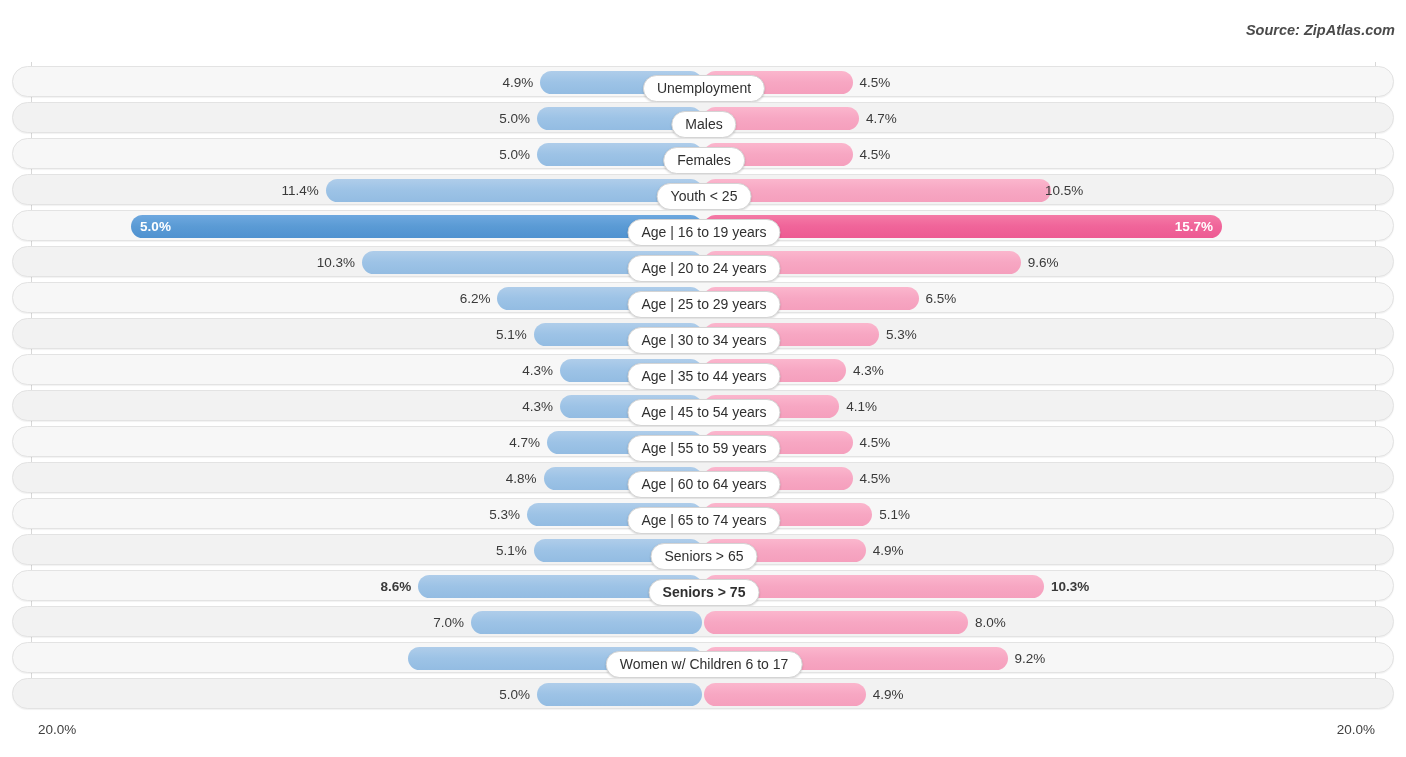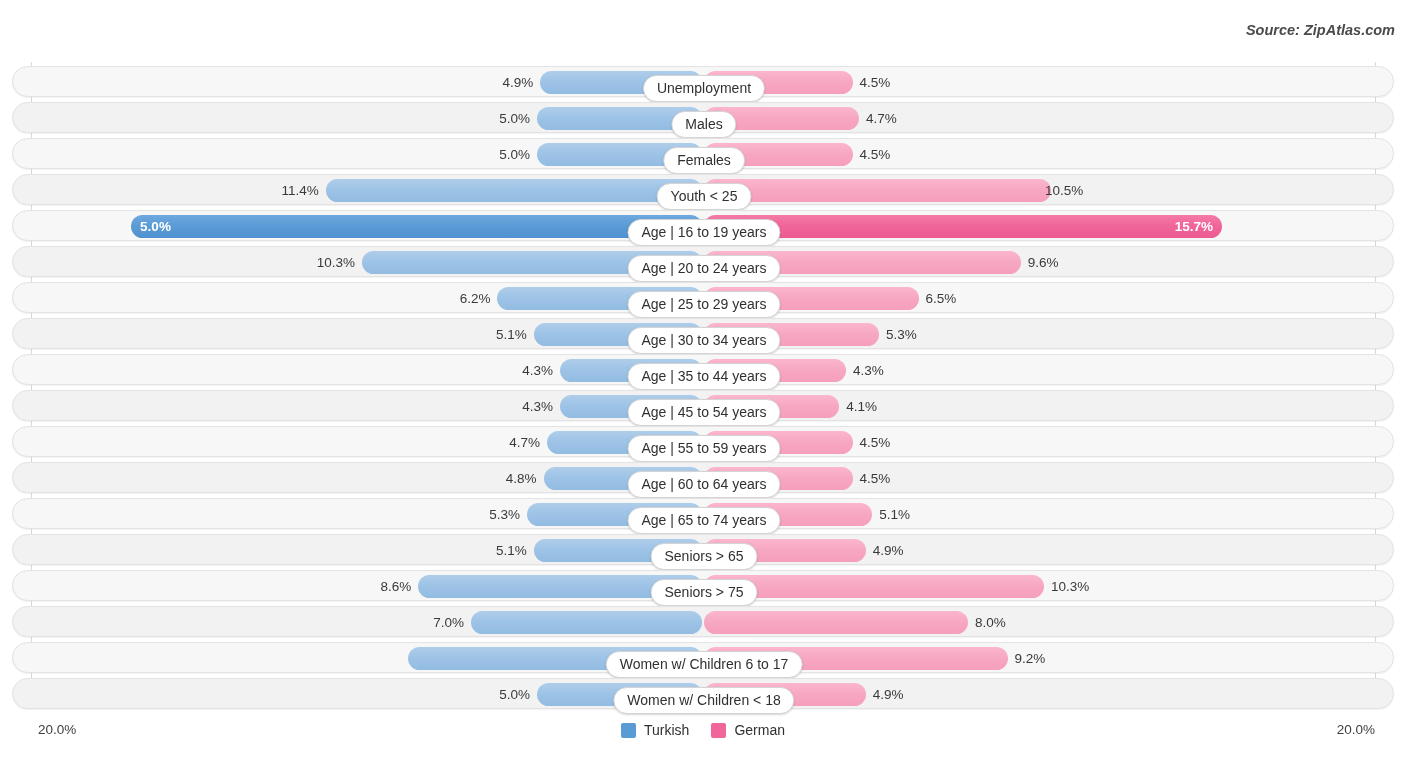--- a/index.html
+++ b/index.html
@@ -242,21 +242,21 @@
           <div class="val vright" style="left: 866.3px; width: 60px;">5.1%</div>
           <div class="clabel">Age | 65 to 74 years</div>
         </div>
         <div class="row alt" style="top: 472px;">
           <div class="bar left bl" style="width: 168.3px;"></div>
           <div class="bar right br" style="width: 161.7px;"></div>
           <div class="val vleft" style="right: 866.3px; width: 60px;">5.1%</div>
           <div class="val vright" style="left: 859.7px; width: 60px;">4.9%</div>
           <div class="clabel">Seniors &gt; 65</div>
         </div>
-        <div class="row" style="top: 508px;">
+        <div class="row" style="top: 508px; font-weight: bold;">
           <div class="bar left bl" style="width: 283.8px;"></div>
           <div class="bar right br" style="width: 339.9px;"></div>
           <div class="val vleft" style="right: 981.8px; width: 60px;">8.6%</div>
           <div class="val vright" style="left: 1037.9px; width: 60px;">10.3%</div>
           <div class="clabel">Seniors &gt; 75</div>
         </div>
         <div class="row alt" style="top: 544px;">
           <div class="bar left bl" style="width: 231px;"></div>
           <div class="bar right br" style="width: 264px;"></div>
           <div class="val vleft" style="right: 929px; width: 60px;">7.0%</div>
@@ -267,32 +267,21 @@
           <div class="bar right br" style="width: 303.6px;"></div>
           <div class="val vleft" style="right: 991.7px; width: 60px; margin-top: 36px;">8.9%</div>
           <div class="val vright" style="left: 1001.6px; width: 60px;">9.2%</div>
           <div class="clabel">Women w/ Children 6 to 17</div>
         </div>
         <div class="row alt" style="top: 616px;">
           <div class="bar left bl" style="width: 165px;"></div>
           <div class="bar right br" style="width: 161.7px;"></div>
           <div class="val vleft" style="right: 863px; width: 60px;">5.0%</div>
           <div class="val vright" style="left: 859.7px; width: 60px;">4.9%</div>
-          <div class="clabel">Women w/ Children &lt; 18</div>
         </div>
       </div>
   </div>
 
   <div class="axis-lab l">20.0%</div>
   <div class="axis-lab r">20.0%</div>
 
-  <div class="legend">
-    <div class="legend-item">
-      <span class="swatch" style="background: rgb(91, 155, 213);"></span>
-      <span class="legend-text">Turkish</span>
-    </div>
-    <div class="legend-item">
-      <span class="swatch" style="background: rgb(240, 101, 154);"></span>
-      <span class="legend-text">German</span>
-    </div>
-  </div>
 
 </div>
 
 </body></html>

